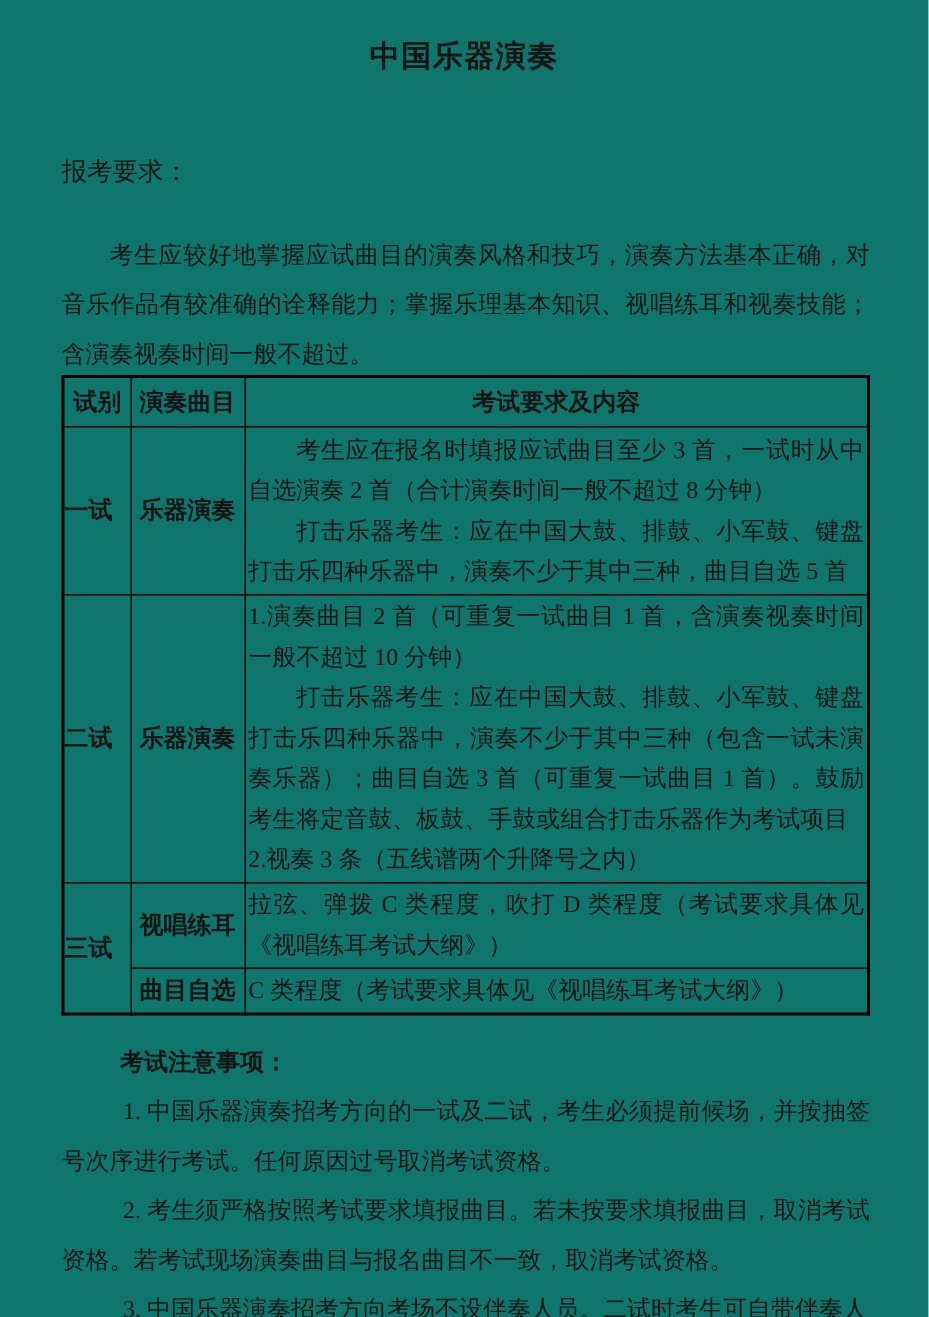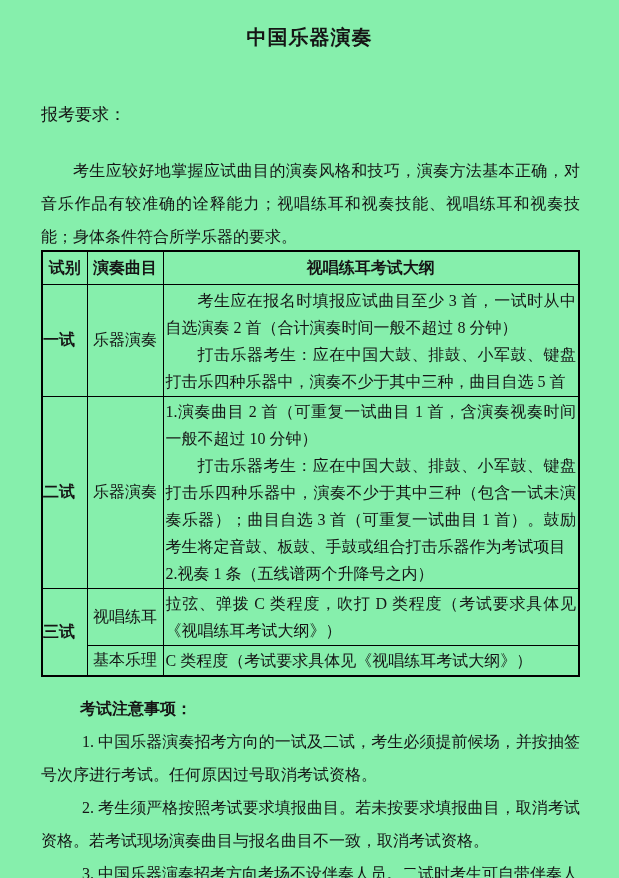--- a/index.html
+++ b/index.html
@@ -4,21 +4,21 @@
 <style>
   html, body {
     margin: 0;
     padding: 0;
     background: #ffffff;
   }
   .page {
     position: relative;
     width: 619px;
     height: 878px;
-    background: #86efac;
+    background: #0f766e;
     overflow: hidden;
     font-family: "Liberation Serif", "DejaVu Serif", serif;
     color: #151515;
   }
   .doc-title {
     position: absolute;
     top: 24px;
     left: 0;
     width: 100%;
     text-align: center;
@@ -68,20 +68,21 @@
   td.round {
     text-align: left;
     font-weight: bold;
     vertical-align: middle;
     padding: 0;
   }
   td.subject {
     text-align: center;
     vertical-align: middle;
     padding: 0;
+    font-weight: bold;
   }
   td.content {
     padding: 1px 2px;
     line-height: 27px;
     text-align: justify;
     vertical-align: middle;
   }
   td.content p {
     margin: 0;
   }
@@ -109,64 +110,64 @@
 </style>
 </head>
 <body>
 
 <div class="page">
 
   <div class="doc-title">中国乐器演奏</div>
 
   <div class="req-heading">报考要求：</div>
 
-  <p class="intro">考生应较好地掌握应试曲目的演奏风格和技巧，演奏方法基本正确，对音乐作品有较准确的诠释能力；视唱练耳和视奏技能、视唱练耳和视奏技能；身体条件符合所学乐器的要求。</p>
+  <p class="intro">考生应较好地掌握应试曲目的演奏风格和技巧，演奏方法基本正确，对音乐作品有较准确的诠释能力；掌握乐理基本知识、视唱练耳和视奏技能；含演奏视奏时间一般不超过。</p>
 
   <table class="exam">
     <colgroup>
       <col style="width:45px">
       <col style="width:76px">
       <col>
     </colgroup>
     <tbody>
         <tr>
       <th>试别</th>
       <th>演奏曲目</th>
-      <th>视唱练耳考试大纲</th>
+      <th>考试要求及内容</th>
     </tr>
 
     <tr style="height:112px">
       <td class="round">一试</td>
       <td class="subject">乐器演奏</td>
       <td class="content">
         <p class="indent">考生应在报名时填报应试曲目至少 3 首，一试时从中自选演奏 2 首（合计演奏时间一般不超过 8 分钟）</p>
         <p class="indent">打击乐器考生：应在中国大鼓、排鼓、小军鼓、键盘打击乐四种乐器中，演奏不少于其中三种，曲目自选 5 首</p>
       </td>
     </tr>
 
     <tr style="height:190px">
       <td class="round">二试</td>
       <td class="subject">乐器演奏</td>
       <td class="content">
         <p>1.演奏曲目 2 首（可重复一试曲目 1 首，含演奏视奏时间一般不超过 10 分钟）</p>
         <p class="indent">打击乐器考生：应在中国大鼓、排鼓、小军鼓、键盘打击乐四种乐器中，演奏不少于其中三种（包含一试未演奏乐器）；曲目自选 3 首（可重复一试曲目 1 首）。鼓励考生将定音鼓、板鼓、手鼓或组合打击乐器作为考试项目</p>
-        <p>2.视奏 1 条（五线谱两个升降号之内）</p>
+        <p>2.视奏 3 条（五线谱两个升降号之内）</p>
       </td>
     </tr>
 
     <tr style="height:46px">
       <td class="round" rowspan="2">三试</td>
       <td class="subject">视唱练耳</td>
       <td class="content">
         <p>拉弦、弹拨 C 类程度，吹打 D 类程度（考试要求具体见《视唱练耳考试大纲》）</p>
       </td>
     </tr>
 
     <tr style="height:28px">
-      <td class="subject">基本乐理</td>
+      <td class="subject">曲目自选</td>
       <td class="content">
         <p>C 类程度（考试要求具体见《视唱练耳考试大纲》）</p>
       </td>
     </tr>
   </tbody>
     </table>
 
   <div class="notes">
     <p class="notes-heading">考试注意事项：</p>
     <p class="note-item">1. 中国乐器演奏招考方向的一试及二试，考生必须提前候场，并按抽签号次序进行考试。任何原因过号取消考试资格。</p>

